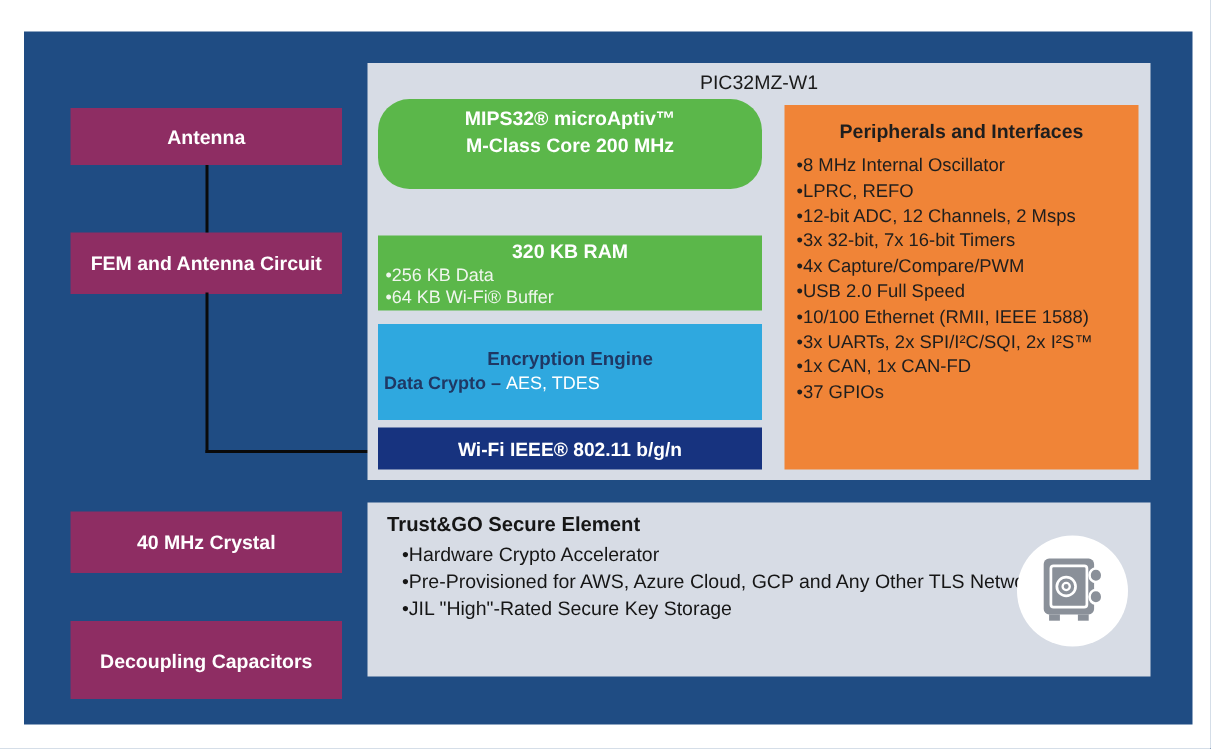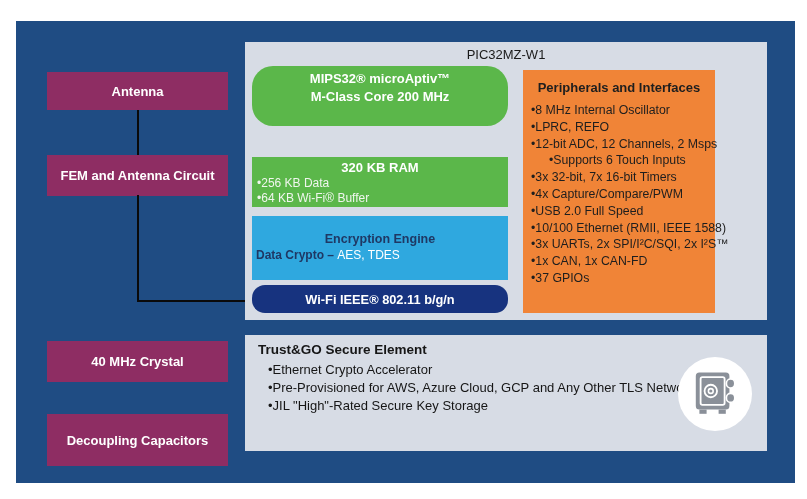--- a/index.html
+++ b/index.html
@@ -33,23 +33,23 @@
   .g-ram   { top:115px; height:50px; font-size:12px; padding:2px 5px 0 5px; }
   .g-ram .ram-title { text-align:center; font-weight:bold; font-size:13px; line-height:17px; }
   .g-ram .ram-item  { color:#f0f6ee; line-height:15px; white-space:nowrap; }
 
   .cyan-block { position:absolute; left:7px; top:174px; width:256px; height:64px; background:#2FA8DF;
                 padding:16px 4px 0 4px; font-size:12px; line-height:15.5px; color:#ffffff; }
   .cyan-title { text-align:center; font-weight:bold; color:#1F3864; font-size:12.5px; }
   .cyan-label { font-weight:bold; color:#1F3864; }
 
   .wifi-block { position:absolute; left:7px; top:243px; width:256px; height:28px; background:#17337F;
-                color:#ffffff; font-weight:bold; font-size:12.8px; display:flex; align-items:center; justify-content:center;border-radius:13px; }
+                color:#ffffff; font-weight:bold; font-size:12.8px; display:flex; align-items:center; justify-content:center; }
 
-  .orange-block { position:absolute; left:278px; top:28px; width:192px; height:243px; background:#F08437;
+  .orange-block { position:absolute; left:278px; top:28px; width:236px; height:243px; background:#F08437;
                   color:#1E1E1E; padding-top:10px; }
   .orange-title { text-align:center; font-weight:bold; font-size:13px; margin-bottom:7px; }
   .orange-list  { padding-left:8px; font-size:12.3px; line-height:16.8px; }
   .orange-item  { white-space:nowrap; }
   .orange-item.indent { padding-left:18px; }
 
   
   .secure-panel { position:absolute; left:229px; top:314px; width:522px; height:116px; background:#D7DCE5; color:#161616; }
   .secure-title { position:absolute; left:13px; top:7px; font-size:13.5px; font-weight:bold; }
   .secure-list  { position:absolute; left:23px; top:26px; font-size:13px; line-height:18px; }
@@ -107,36 +107,35 @@
       <div class="wifi-block">
         <span>Wi-Fi IEEE® 802.11 b/g/n</span>
       </div>
 
       <div class="orange-block">
         <div class="orange-title">Peripherals and Interfaces</div>
         <div class="orange-list">
           <div class="orange-item">•8 MHz Internal Oscillator</div>
           <div class="orange-item">•LPRC, REFO</div>
           <div class="orange-item">•12-bit ADC, 12 Channels, 2 Msps</div>
-          <div class="orange-item indent">•Supports 6 Touch Inputs</div>
           <div class="orange-item">•3x 32-bit, 7x 16-bit Timers</div>
           <div class="orange-item">•4x Capture/Compare/PWM</div>
           <div class="orange-item">•USB 2.0 Full Speed</div>
           <div class="orange-item">•10/100 Ethernet (RMII, IEEE 1588)</div>
           <div class="orange-item">•3x UARTs, 2x SPI/I²C/SQI, 2x I²S™</div>
           <div class="orange-item">•1x CAN, 1x CAN-FD</div>
           <div class="orange-item">•37 GPIOs</div>
         </div>
       </div>
     </div>
 
     <div class="secure-panel">
       <div class="secure-title">Trust&amp;GO Secure Element</div>
       <div class="secure-list">
-        <div class="secure-item">•Ethernet Crypto Accelerator</div>
+        <div class="secure-item">•Hardware Crypto Accelerator</div>
         <div class="secure-item">•Pre-Provisioned for AWS, Azure Cloud, GCP and Any Other TLS Networks</div>
         <div class="secure-item">•JIL "High"-Rated Secure Key Storage</div>
       </div>
       <div class="safe-circle">
         <svg width="48" height="48" viewBox="0 0 40 40">
           <rect x="4" y="2" width="28" height="31" rx="3" fill="#8A9099"></rect>
           <rect x="29.5" y="7.5" width="7" height="7.5" rx="3.5" fill="#8A9099" stroke="#ffffff" stroke-width="1.4"></rect>
           <rect x="29.5" y="19.5" width="7" height="7.5" rx="3.5" fill="#8A9099" stroke="#ffffff" stroke-width="1.4"></rect>
           <rect x="8" y="6" width="20" height="23" rx="1.5" fill="none" stroke="#ffffff" stroke-width="1.5"></rect>
           <circle cx="16.5" cy="17.5" r="5.2" fill="none" stroke="#ffffff" stroke-width="1.5"></circle>

